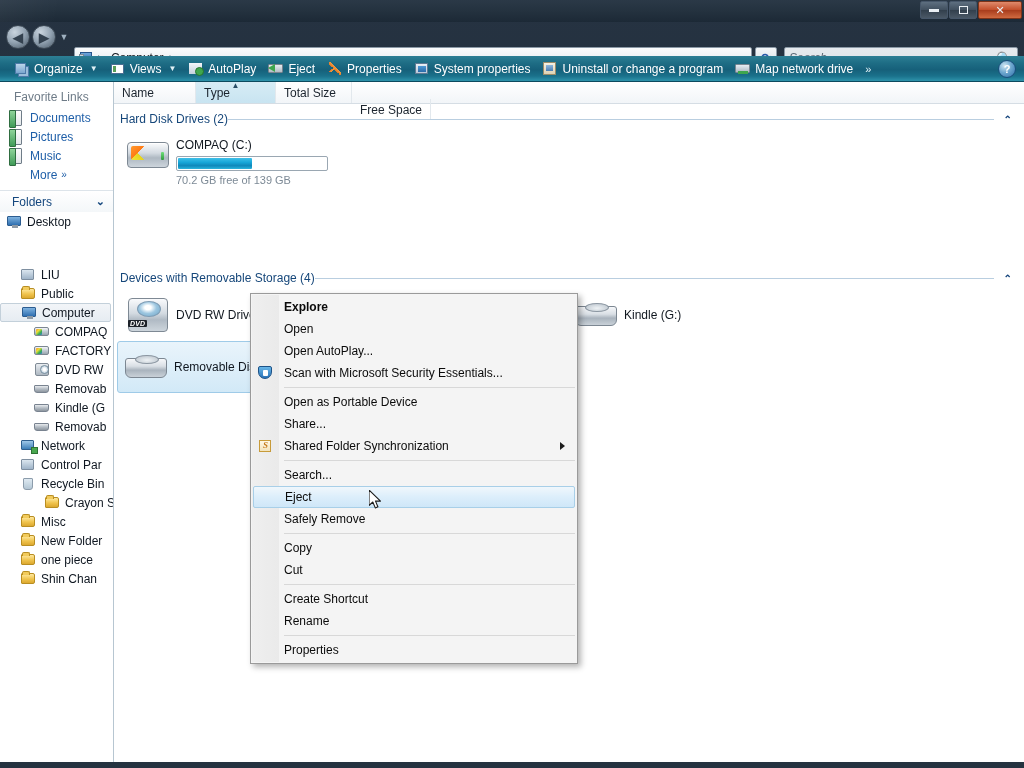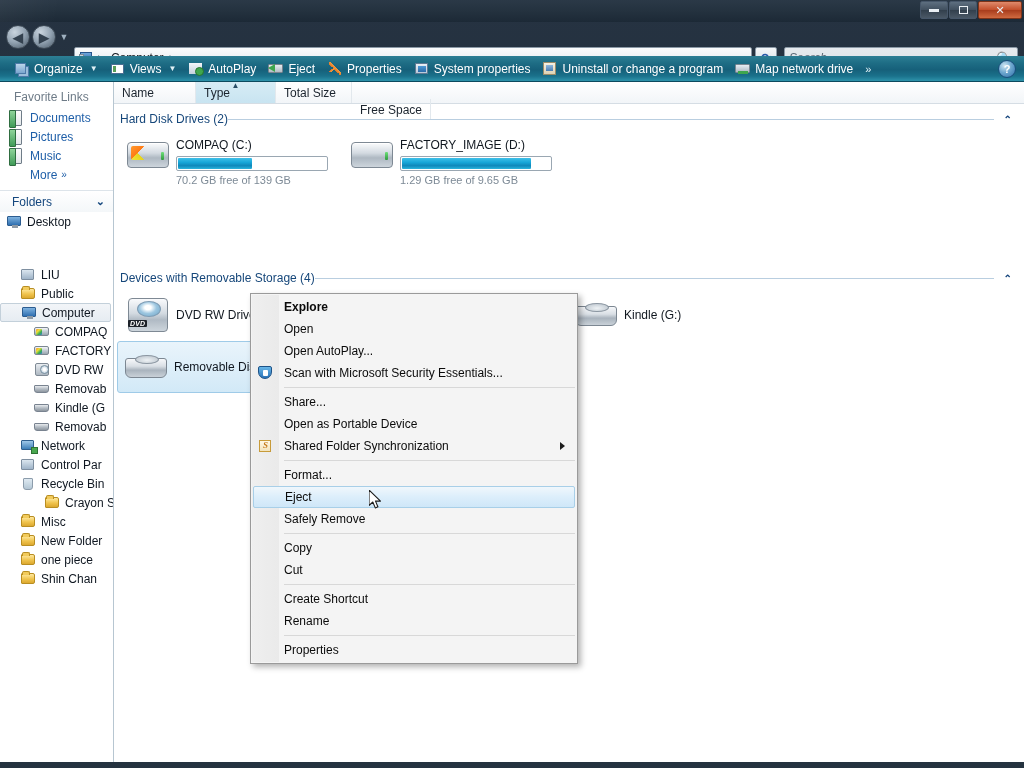--- a/index.html
+++ b/index.html
@@ -739,32 +739,20 @@
           </span>
         <span class="drivetext">
           <span class="drivename">COMPAQ (C:)</span>
           <span class="gauge" style="display:block;">
             <span class="gaugefill" id="gauge0" style="display: block; width: 50%;"></span>
           </span>
           <span class="drivefree" style="display:block;">70.2 GB free of 139 GB</span>
         </span>
       </div>
 
-      <div class="driveitem" style="left:230px; top:48px;">
-        <span class="driveicon">
-            <i class="big-hdd"></i>
-          </span>
-        <span class="drivetext">
-          <span class="drivename">FACTORY_IMAGE (D:)</span>
-          <span class="gauge" style="display:block;">
-            <span class="gaugefill" id="gauge1" style="display: block; width: 87%;"></span>
-          </span>
-          <span class="drivefree" style="display:block;">1.29 GB free of 9.65 GB</span>
-        </span>
-      </div>
 
       <div class="grouphdr" style="top:186px;">
         <span>Devices with Removable Storage (4)</span>
         <span class="rule"></span>
         <span class="gchev">⌃</span>
       </div>
 
       <div class="driveitem" style="left:6px; top:208px;">
         <span class="driveicon">
           <i class="big-dvd"></i>
@@ -810,35 +798,35 @@
           <span>Open AutoPlay...</span>
         </div>
         <div class="mi">
           <span class="miicon">
             <i class="ctxi-mse"></i>
           </span>
           <span>Scan with Microsoft Security Essentials...</span>
         </div>
         <div class="misep"></div>
         <div class="mi">
+          <span>Open as Portable Device</span>
+        </div>
+        <div class="mi">
           <span>Share...</span>
-        </div>
-        <div class="mi">
-          <span>Open as Portable Device</span>
         </div>
         <div class="mi">
           <span class="miicon">
             <i class="ctxi-sfs"></i>
           </span>
           <span>Shared Folder Synchronization</span>
           <span class="submore"></span>
         </div>
         <div class="misep"></div>
         <div class="mi">
-          <span>Format...</span>
+          <span>Search...</span>
         </div>
         <div class="mi hl">
           <span>Eject</span>
         </div>
         <div class="mi">
           <span>Safely Remove</span>
         </div>
         <div class="misep"></div>
         <div class="mi">
           <span>Copy</span>

